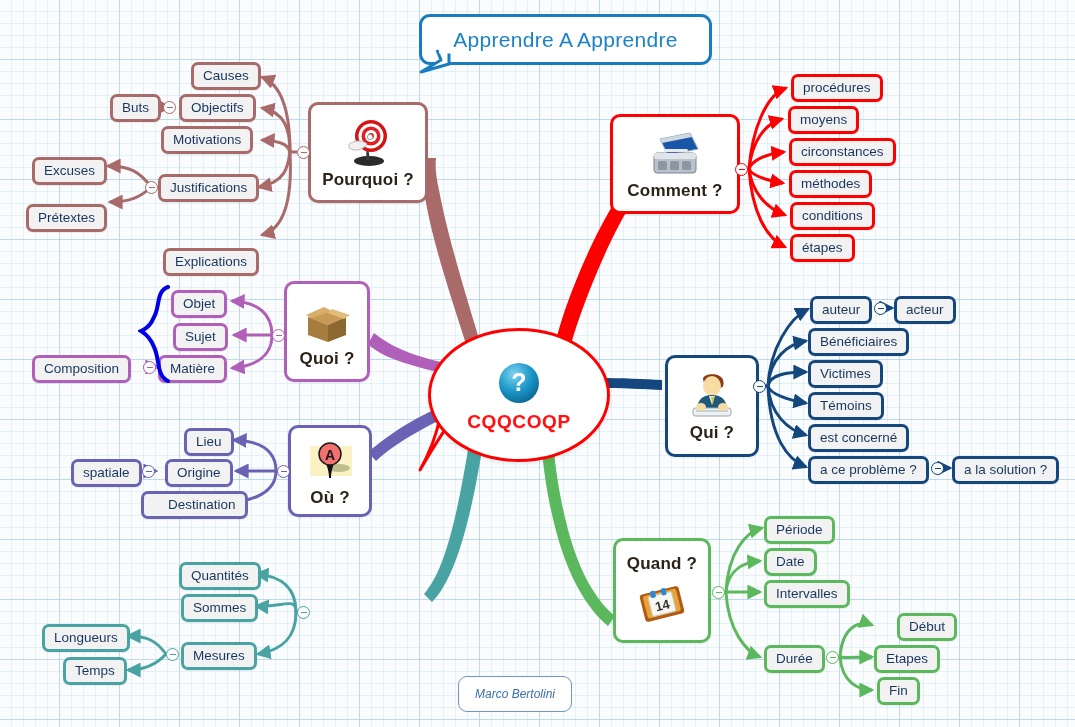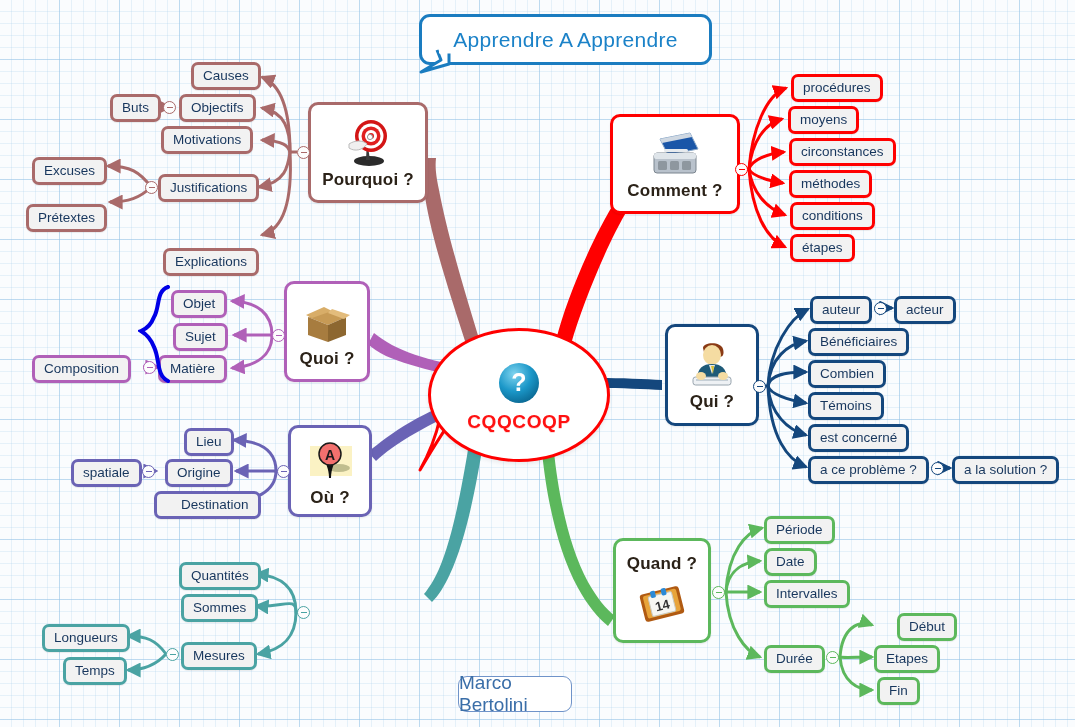--- a/index.html
+++ b/index.html
@@ -79,21 +79,21 @@
   }
   #title-balloon .ttext{font-size:21px;color:#1b82c8;letter-spacing:.3px;}
   #title-balloon svg{position:absolute;left:0;top:34px;}
 
   
   #credit{
     position:absolute;left:458px;top:676px;width:112px;height:34px;
     background:#fff;border:1.6px solid #6f93c9;border-radius:9px;
     display:flex;align-items:center;justify-content:center;z-index:7;
   }
-  #credit span{font-size:19px;color:#3a6ea8;}
+  #credit span{font-style:italic;font-size:12px;color:#3a6ea8;text-align:right;}
 
   
   #brace{position:absolute;left:138px;top:285px;z-index:4;}
 </style>
 </head>
 <body>
 
 <div id="canvas">
 
   <svg id="wires" viewBox="0 0 1075 727">
@@ -275,21 +275,21 @@
       <path d="M30,30 L30,47 L48,40 L48,22 Z" fill="#8d6730"></path>
       <path d="M8,20 L26,12 L34,16 L14,23 Z" fill="#d8ad68"></path>
       <path d="M34,14 L52,20 L46,24 L30,18 Z" fill="#e3bc7c"></path>
     </svg>
     <div class="mlabel">Quoi ?</div>
   </div>
   <div class="toggle" style="left:272px;top:329px;border-color:#b060b8;">
       <i style="background:#b060b8;"></i>
     </div>
 
-  <div class="node main-node" style="left:665px;top:324px;width:94px;height:102px;border-color:#14477d;">
+  <div class="node main-node" style="left:665px;top:355px;width:94px;height:102px;border-color:#14477d;">
     <svg class="micon" viewBox="0 0 58 52">
       <path d="M20,10 C20,4 38,3 40,11 C42,18 38,20 36,18 L22,18 Z" fill="#8a3a14"></path>
       <ellipse cx="29" cy="17" rx="9" ry="10" fill="#f5dca2"></ellipse>
       <path d="M14,42 C14,30 20,26 29,26 C38,26 44,30 44,42 Z" fill="#1e5a78"></path>
       <path d="M26,27 L29,36 L32,27 Z" fill="#e8e8e8"></path>
       <path d="M28,28 L30,36 L31,28 Z" fill="#d8c030"></path>
       <rect x="10" y="39" width="38" height="8" rx="2.5" fill="#eef1f4" stroke="#98a4ae"></rect>
       <rect x="13" y="41" width="32" height="2" fill="#c6cfd6"></rect>
       <ellipse cx="18" cy="38" rx="5" ry="4" fill="#f5dca2"></ellipse>
       <ellipse cx="40" cy="38" rx="5" ry="4" fill="#f5dca2"></ellipse>
@@ -407,21 +407,21 @@
   <div class="node sub" style="left:894px;top:296px;border-color:#14477d;">
       <span>acteur</span>
     </div>
   <div class="toggle" style="left:874px;top:302px;border-color:#14477d;">
       <i style="background:#14477d;"></i>
     </div>
   <div class="node sub" style="left:808px;top:328px;border-color:#14477d;">
       <span>Bénéficiaires</span>
     </div>
   <div class="node sub" style="left:808px;top:360px;border-color:#14477d;">
-      <span>Combien</span>
+      <span>Victimes</span>
     </div>
   <div class="node sub" style="left:808px;top:392px;border-color:#14477d;">
       <span>Témoins</span>
     </div>
   <div class="node sub" style="left:808px;top:424px;border-color:#14477d;">
       <span>est concerné</span>
     </div>
   <div class="node sub" style="left:808px;top:456px;border-color:#14477d;">
       <span>a ce problème ?</span>
     </div>
@@ -437,21 +437,21 @@
     </div>
   <div class="node sub" style="left:165px;top:459px;border-color:#6a63b5;">
       <span>Origine</span>
     </div>
   <div class="node sub" style="left:71px;top:459px;border-color:#6a63b5;">
       <span>spatiale</span>
     </div>
   <div class="toggle" style="left:142px;top:465px;border-color:#6a63b5;">
       <i style="background:#6a63b5;"></i>
     </div>
-  <div class="node sub" style="left:154px;top:491px;border-color:#6a63b5;padding-left:24px;">
+  <div class="node sub" style="left:141px;top:491px;border-color:#6a63b5;padding-left:24px;">
       <span>Destination</span>
     </div>
 
   <div class="node sub" style="left:764px;top:516px;border-color:#5cb85c;">
       <span>Période</span>
     </div>
   <div class="node sub" style="left:764px;top:548px;border-color:#5cb85c;border-radius:8px;">
       <span>Date</span>
     </div>
   <div class="node sub" style="left:764px;top:580px;border-color:#5cb85c;">

